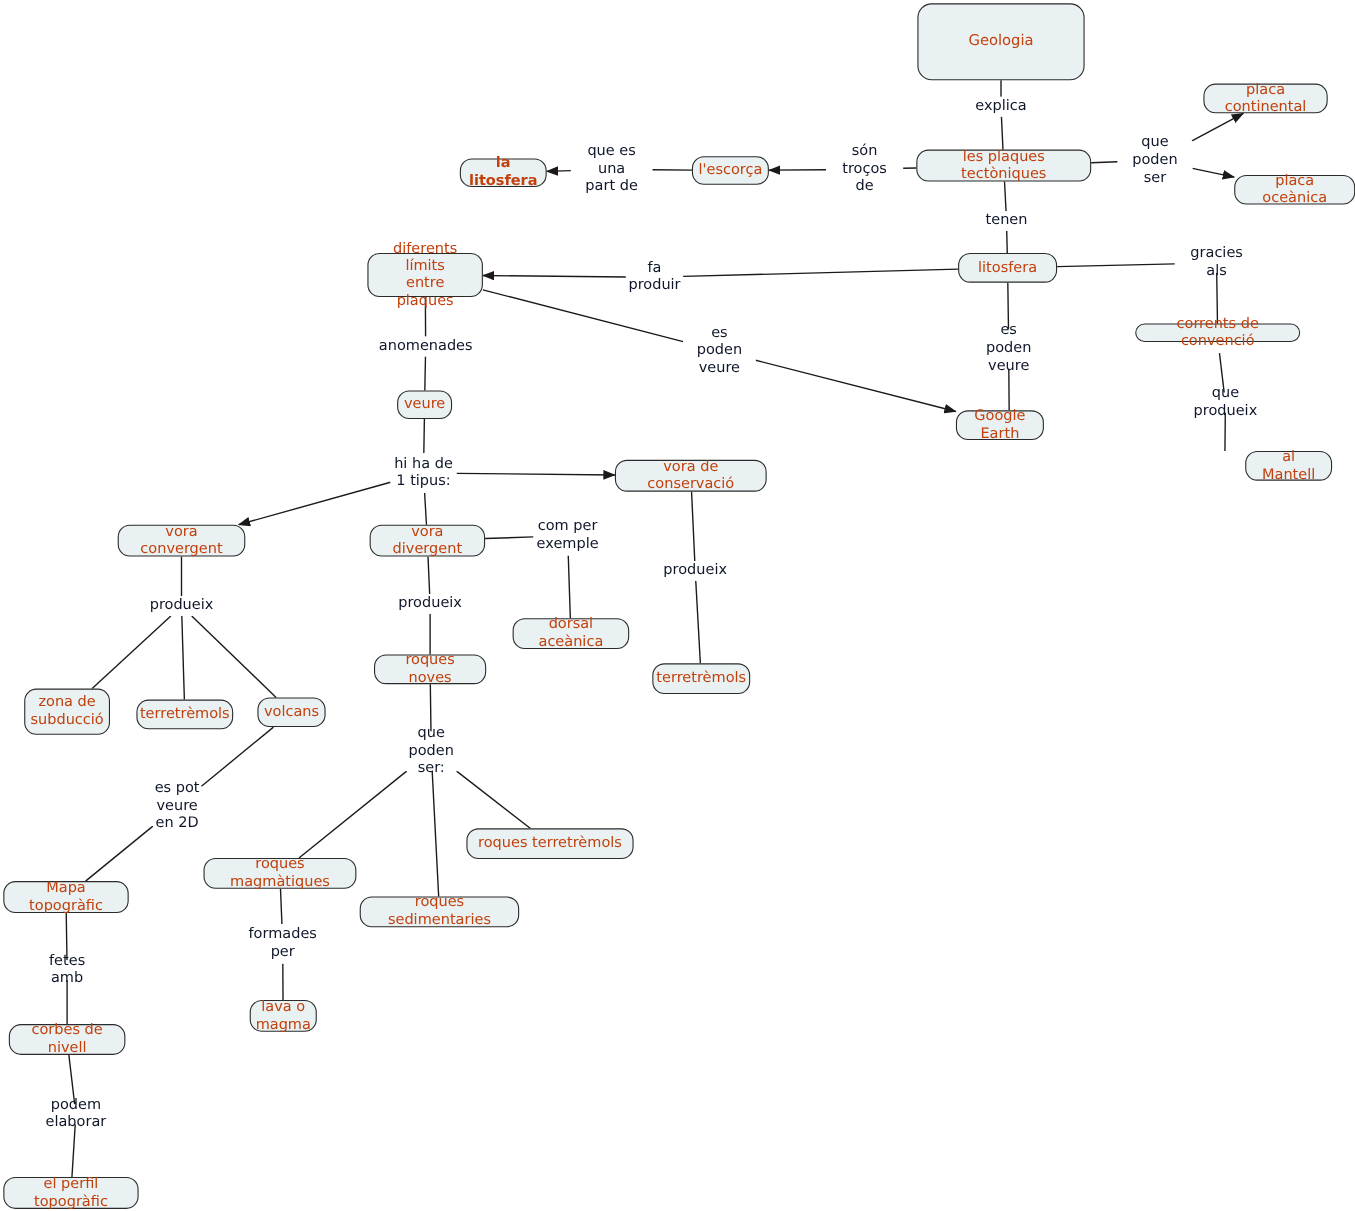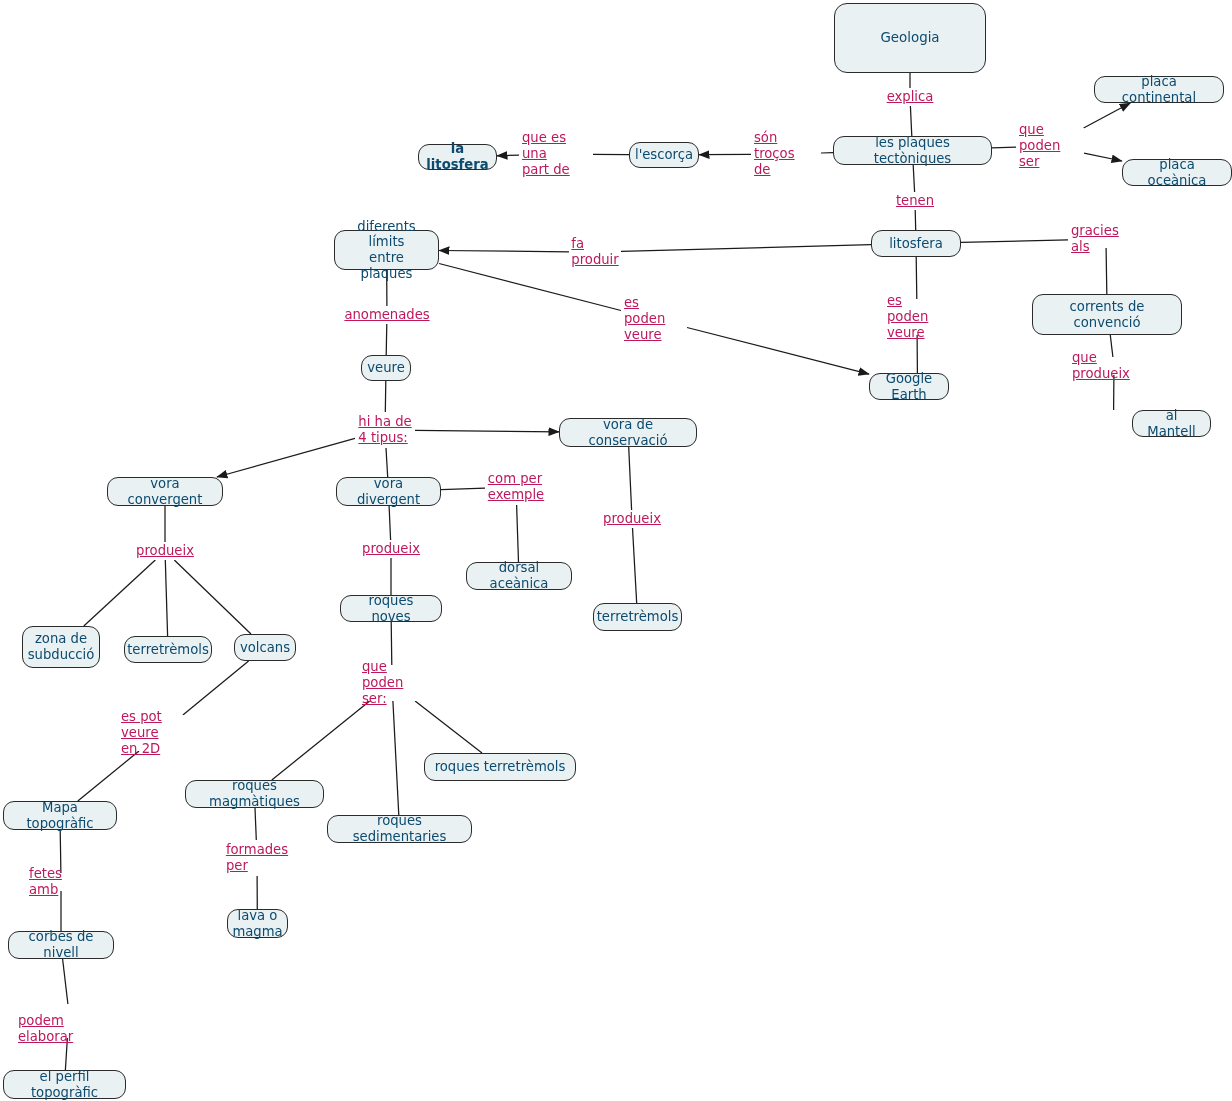--- a/index.html
+++ b/index.html
@@ -29,45 +29,45 @@
   .node {
     position: absolute;
     box-sizing: border-box;
     background: #e9f1f3;
     border: 1.4px solid #2b2b2b;
     border-radius: 11px;
     display: flex;
     align-items: center;
     justify-content: center;
     text-align: center;
-    color: #0c4a6e;
+    color: #c2410c;
     font-size: 13.2px;
     line-height: 1.18;
     padding: 2px 8px;
     white-space: pre-line;
     z-index: 3;
   }
   .node.root {
     border-radius: 13px;
     font-size: 13.4px;
   }
   .linklabel {
     position: absolute;
     box-sizing: border-box;
     background: #ffffff;
-    color: #be185d;
+    color: #0f172a;
     font-size: 13.2px;
     line-height: 1.2;
+    text-align: center;
     white-space: pre-line;
     display: flex;
     align-items: center;
     justify-content: center;
     padding: 0 3px;
     z-index: 2;
-    text-decoration: underline;
   }
 </style>
 </head>
 <body>
 
 <div id="canvas">
   <svg id="edges" viewBox="0 0 1232 1101">
     <defs>
       <marker id="arrowhead" markerWidth="9" markerHeight="7" refX="8.4" refY="3.5" orient="auto" markerUnits="strokeWidth">
         <polygon points="0 0, 9 3.5, 0 7" fill="#1a1a1a"></polygon>
@@ -123,27 +123,27 @@
         <line x1="61.0" y1="891.0" x2="61.0" y2="931.0"></line>
         <line x1="62.6" y1="959.0" x2="67.9" y2="1004.0"></line>
         <line x1="68.4" y1="1022.0" x2="65.4" y2="1070.0"></line>
       </g>
   </svg>
   <div id="nodes-layer">
       <div class="node root" style="left: 834px; top: 3px; width: 152px; height: 70px;">Geologia</div>
       <div class="node" style="left: 833px; top: 136px; width: 159px; height: 29px;">les plaques tectòniques</div>
       <div class="node" style="left: 629px; top: 142px; width: 70px; height: 26px;">l'escorça</div>
       <div class="node" style="left: 418px; top: 144px; width: 79px; height: 26px; font-weight: bold;">la litosfera</div>
-      <div class="node" style="left: 1094px; top: 76px; width: 130px; height: 27px;">placa continental</div>
+      <div class="node" style="left: 1094px; top: 76px; width: 113px; height: 27px;">placa continental</div>
       <div class="node" style="left: 1122px; top: 159px; width: 110px; height: 27px;">placa oceànica</div>
       <div class="node" style="left: 871px; top: 230px; width: 90px; height: 27px;">litosfera</div>
       <div class="node" style="left: 334px; top: 230px; width: 105px; height: 40px;">diferents límits
 entre plaques</div>
       <div class="node" style="left: 869px; top: 373px; width: 80px; height: 27px;">Google Earth</div>
-      <div class="node" style="left: 1032px; top: 294px; width: 150px; height: 41px;">corrents de convenció</div>
+      <div class="node" style="left: 1032px; top: 294px; width: 150px; height: 17px;">corrents de convenció</div>
       <div class="node" style="left: 1132px; top: 410px; width: 79px; height: 27px;">al Mantell</div>
       <div class="node" style="left: 361px; top: 355px; width: 50px; height: 26px;">veure</div>
       <div class="node" style="left: 107px; top: 477px; width: 116px; height: 29px;">vora convergent</div>
       <div class="node" style="left: 336px; top: 477px; width: 105px; height: 29px;">vora divergent</div>
       <div class="node" style="left: 559px; top: 418px; width: 138px; height: 29px;">vora de conservació</div>
       <div class="node" style="left: 22px; top: 626px; width: 78px; height: 42px;">zona de
 subducció</div>
       <div class="node" style="left: 124px; top: 636px; width: 88px; height: 27px;">terretrèmols</div>
       <div class="node" style="left: 234px; top: 634px; width: 62px; height: 27px;">volcans</div>
       <div class="node" style="left: 340px; top: 595px; width: 102px; height: 27px;">roques noves</div>
@@ -170,28 +170,28 @@
       <div class="linklabel" style="left: 569px; top: 234px; width: 52px; height: 36px;">fa
 produir</div>
       <div class="linklabel" style="left: 1068px; top: 230px; width: 76px; height: 18px;">gracies als</div>
       <div class="linklabel" style="left: 621px; top: 301px; width: 66px; height: 36px;">es poden
 veure</div>
       <div class="linklabel" style="left: 884px; top: 299px; width: 66px; height: 36px;">es poden
 veure</div>
       <div class="linklabel" style="left: 343px; top: 306px; width: 88px; height: 18px;">anomenades</div>
       <div class="linklabel" style="left: 1069px; top: 357px; width: 90px; height: 18px;">que produeix</div>
       <div class="linklabel" style="left: 355px; top: 412px; width: 60px; height: 36px;">hi ha de
-4 tipus:</div>
+1 tipus:</div>
       <div class="linklabel" style="left: 485px; top: 469px; width: 62px; height: 36px;">com per
 exemple</div>
       <div class="linklabel" style="left: 135px; top: 542px; width: 60px; height: 18px;">produeix</div>
       <div class="linklabel" style="left: 361px; top: 540px; width: 60px; height: 18px;">produeix</div>
       <div class="linklabel" style="left: 602px; top: 510px; width: 60px; height: 18px;">produeix</div>
       <div class="linklabel" style="left: 359px; top: 665px; width: 66px; height: 36px;">que poden
 ser:</div>
       <div class="linklabel" style="left: 118px; top: 715px; width: 86px; height: 36px;">es pot veure
 en 2D</div>
       <div class="linklabel" style="left: 224px; top: 840px; width: 66px; height: 36px;">formades
 per</div>
       <div class="linklabel" style="left: 26px; top: 873px; width: 70px; height: 18px;">fetes amb</div>
-      <div class="linklabel" style="left: 15px; top: 1004px; width: 108px; height: 18px; margin-top: 16px;">podem elaborar</div>
+      <div class="linklabel" style="left: 15px; top: 1004px; width: 108px; height: 18px;">podem elaborar</div>
     </div>
 </div>
 
 </body></html>

